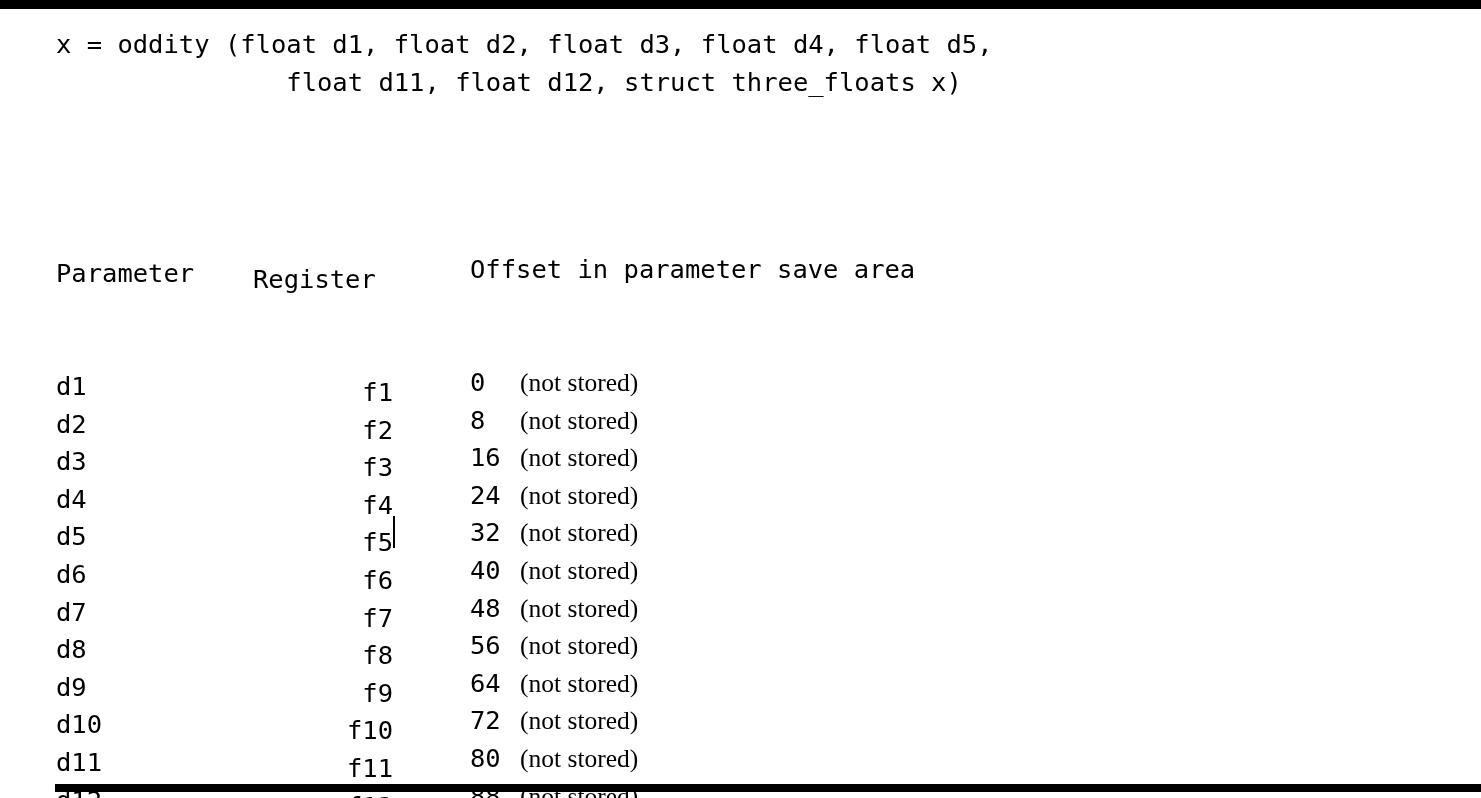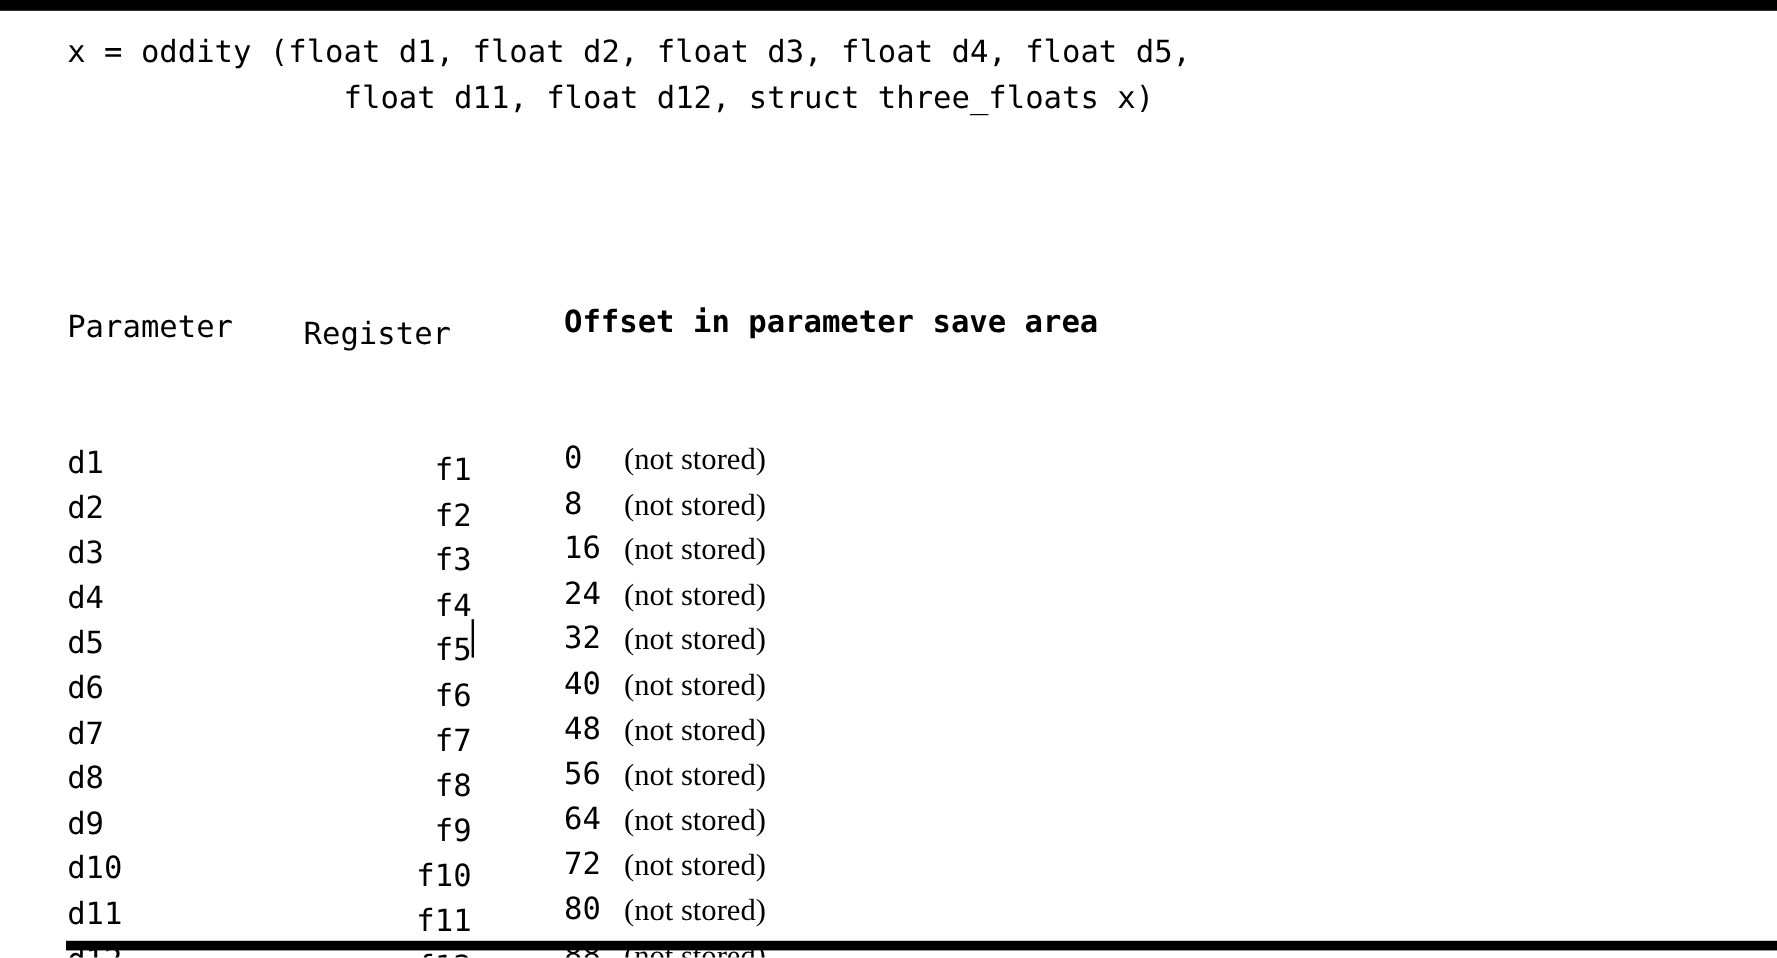--- a/index.html
+++ b/index.html
@@ -107,21 +107,20 @@
     left: 520px;
     top: 0;
     white-space: pre;
     font-family: Liberation Serif, serif;
   }
   .col-head-offset {
     position: absolute;
     left: 470px;
     top: 0;
     white-space: pre;
-    font-weight: bold;
   }
 
   
   .caret {
     position: absolute;
     left: 393px;
     top: 2px;
     width: 2px;
     height: 32px;
     background: #000000;

